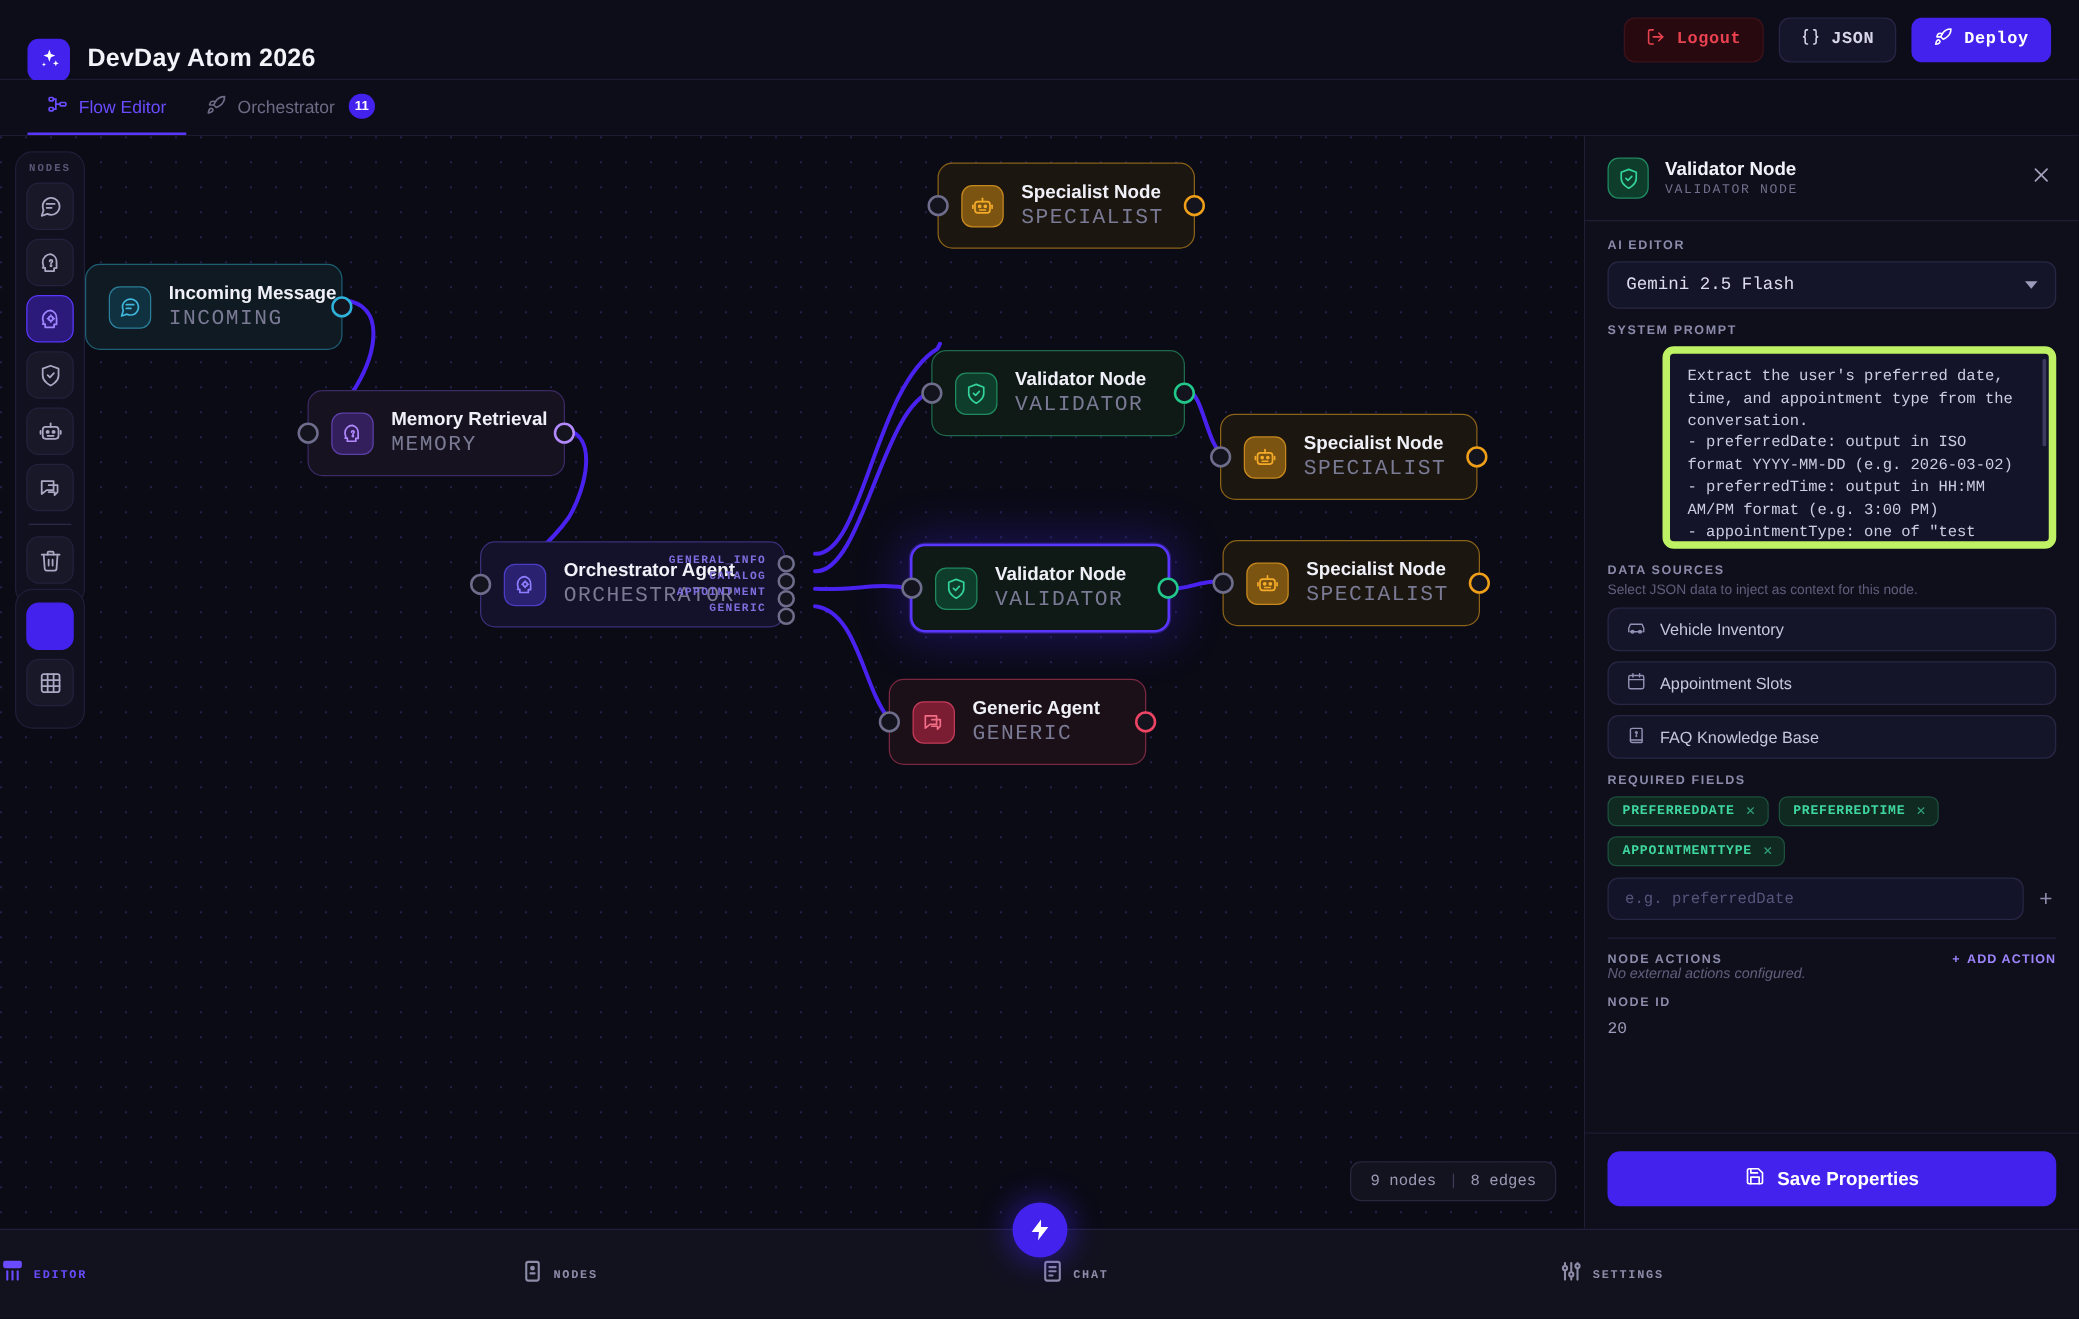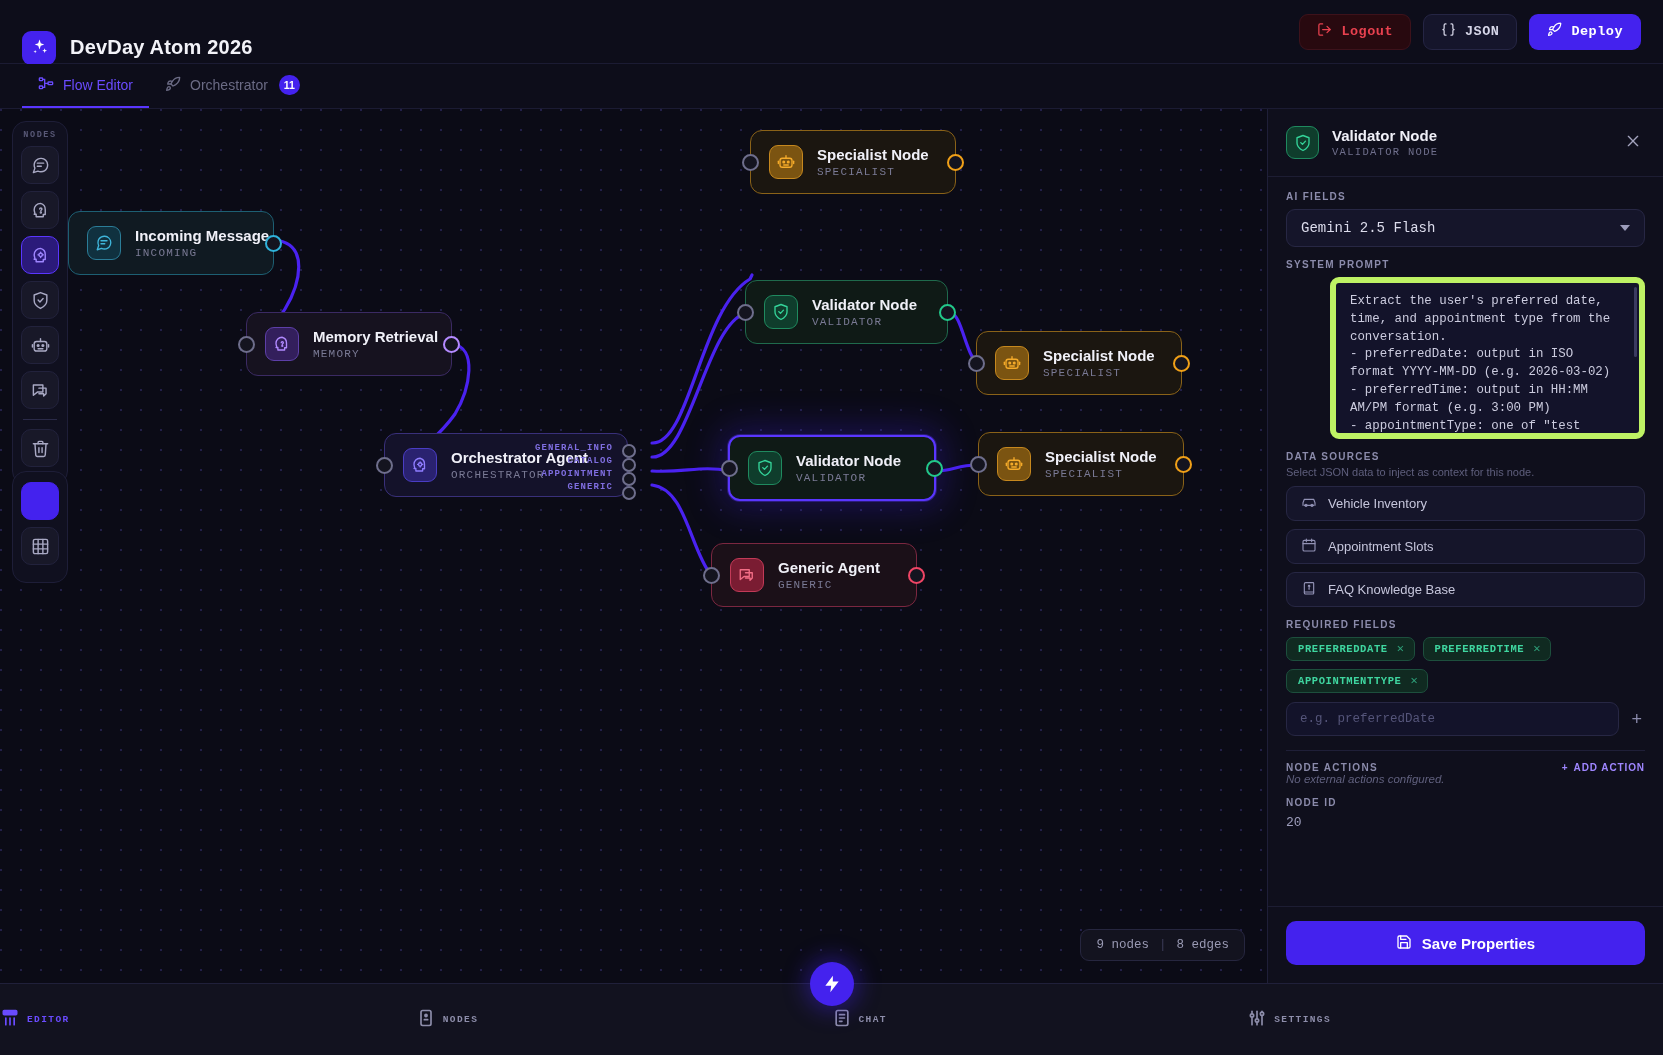--- a/index.html
+++ b/index.html
@@ -106,21 +106,21 @@
     display: flex; align-items: center; gap: 14px;
     padding: 14px 18px;
   }
   .node-icon {
     width: 34px; height: 34px; border-radius: 9px; flex: 0 0 34px;
     display: flex; align-items: center; justify-content: center;
   }
   .node-text { display: flex; flex-direction: column; gap: 3px; }
   .node-title { font-size: 15px; font-weight: bold; color: #f0f0f8; white-space: nowrap; }
   .node-sub {
-    font-size: 11px; letter-spacing: 1.2px; color: #7a7a95;
+    font-size: 17px; letter-spacing: 1.2px; color: #7a7a95;
     font-family: "Liberation Mono", monospace;
   }
   .handle {
     position: absolute; width: 17px; height: 17px; border-radius: 50%;
     background: #14141f; border: 2px solid #6e6e8c;
   }
   .handle.left { left: -9px; top: 50%; margin-top: -8.5px; }
   .handle.right { right: -9px; top: 50%; margin-top: -8.5px; }
 
   .node.incoming { border-color: #1d5f73; background: #101a22; }
@@ -633,21 +633,21 @@
         </div>
         <div class="panel-close">
           <svg width="16" height="16" viewBox="0 0 24 24" fill="none" stroke="currentColor" stroke-width="2" stroke-linecap="round">
               <line x1="5" y1="5" x2="19" y2="19"></line>
               <line x1="19" y1="5" x2="5" y2="19"></line>
             </svg>
         </div>
       </div>
 
       <div class="panel-body">
-        <div class="sec-label">AI FIELDS</div>
+        <div class="sec-label">AI EDITOR</div>
         <div class="select">
           <span>Gemini 2.5 Flash</span>
           <span class="caret"></span>
         </div>
 
         <div class="sec-label">SYSTEM PROMPT</div>
         <div class="prompt-box">
           <div class="prompt-text">Extract the user's preferred date, time, and appointment type from the conversation.
 - preferredDate: output in ISO format YYYY-MM-DD (e.g. 2026-03-02)
 - preferredTime: output in HH:MM AM/PM format (e.g. 3:00 PM)

